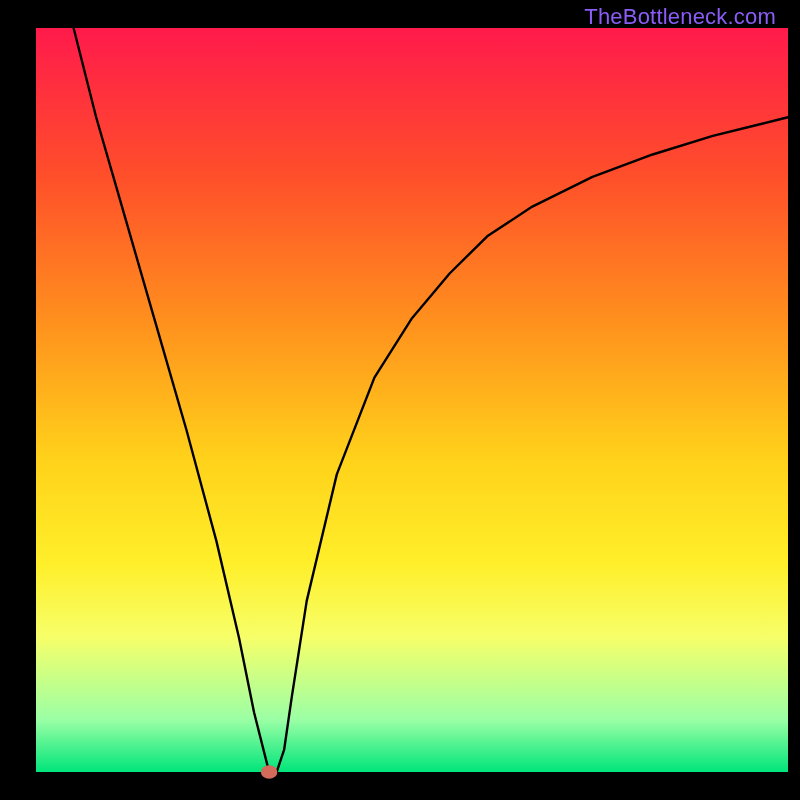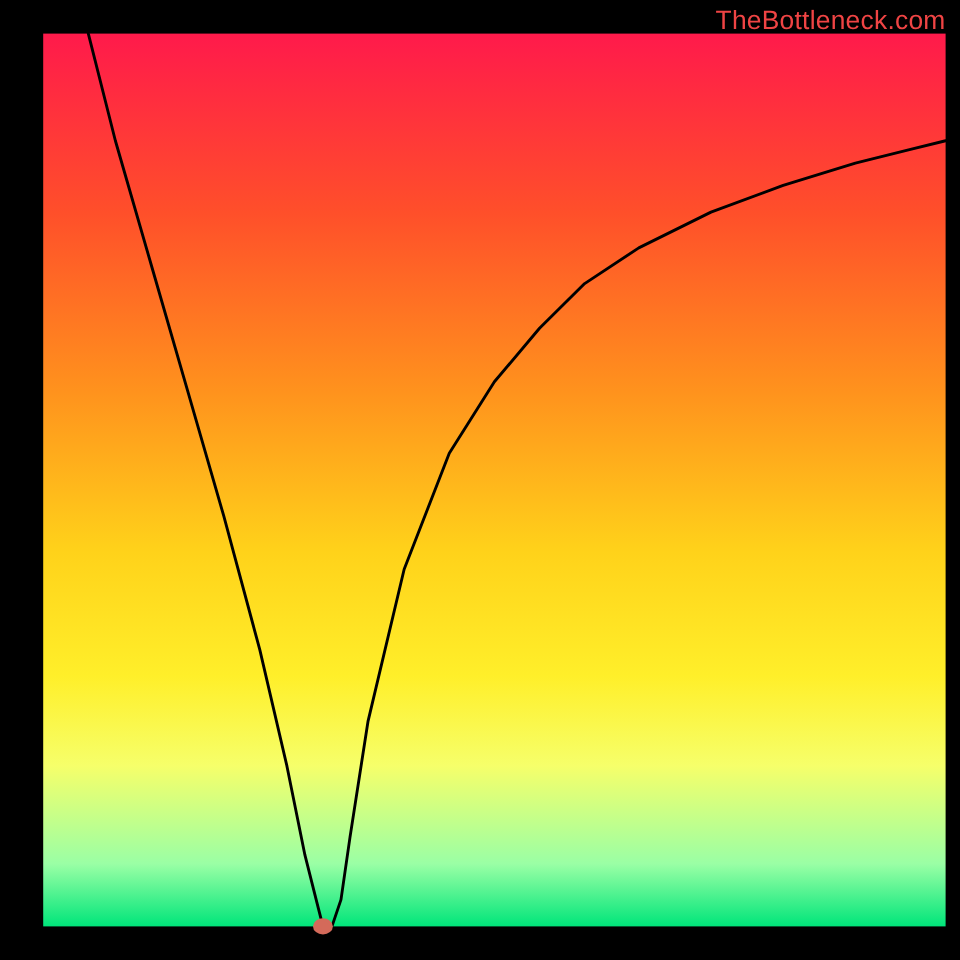--- a/index.html
+++ b/index.html
@@ -13,22 +13,22 @@
   }
   .frame {
     position: relative;
     width: 800px;
     height: 800px;
     background: #000;
   }
   .watermark {
     position: absolute;
     top: 4px;
-    right: 12px;
-    color: #ef4444;
+    right: 24px;
+    color: #8b5cf6;
     font-size: 22px;
     font-weight: 500;
     letter-spacing: 0.2px;
     z-index: 5;
     user-select: none;
   }
   svg {
     position: absolute;
     left: 0;
     top: 0;

